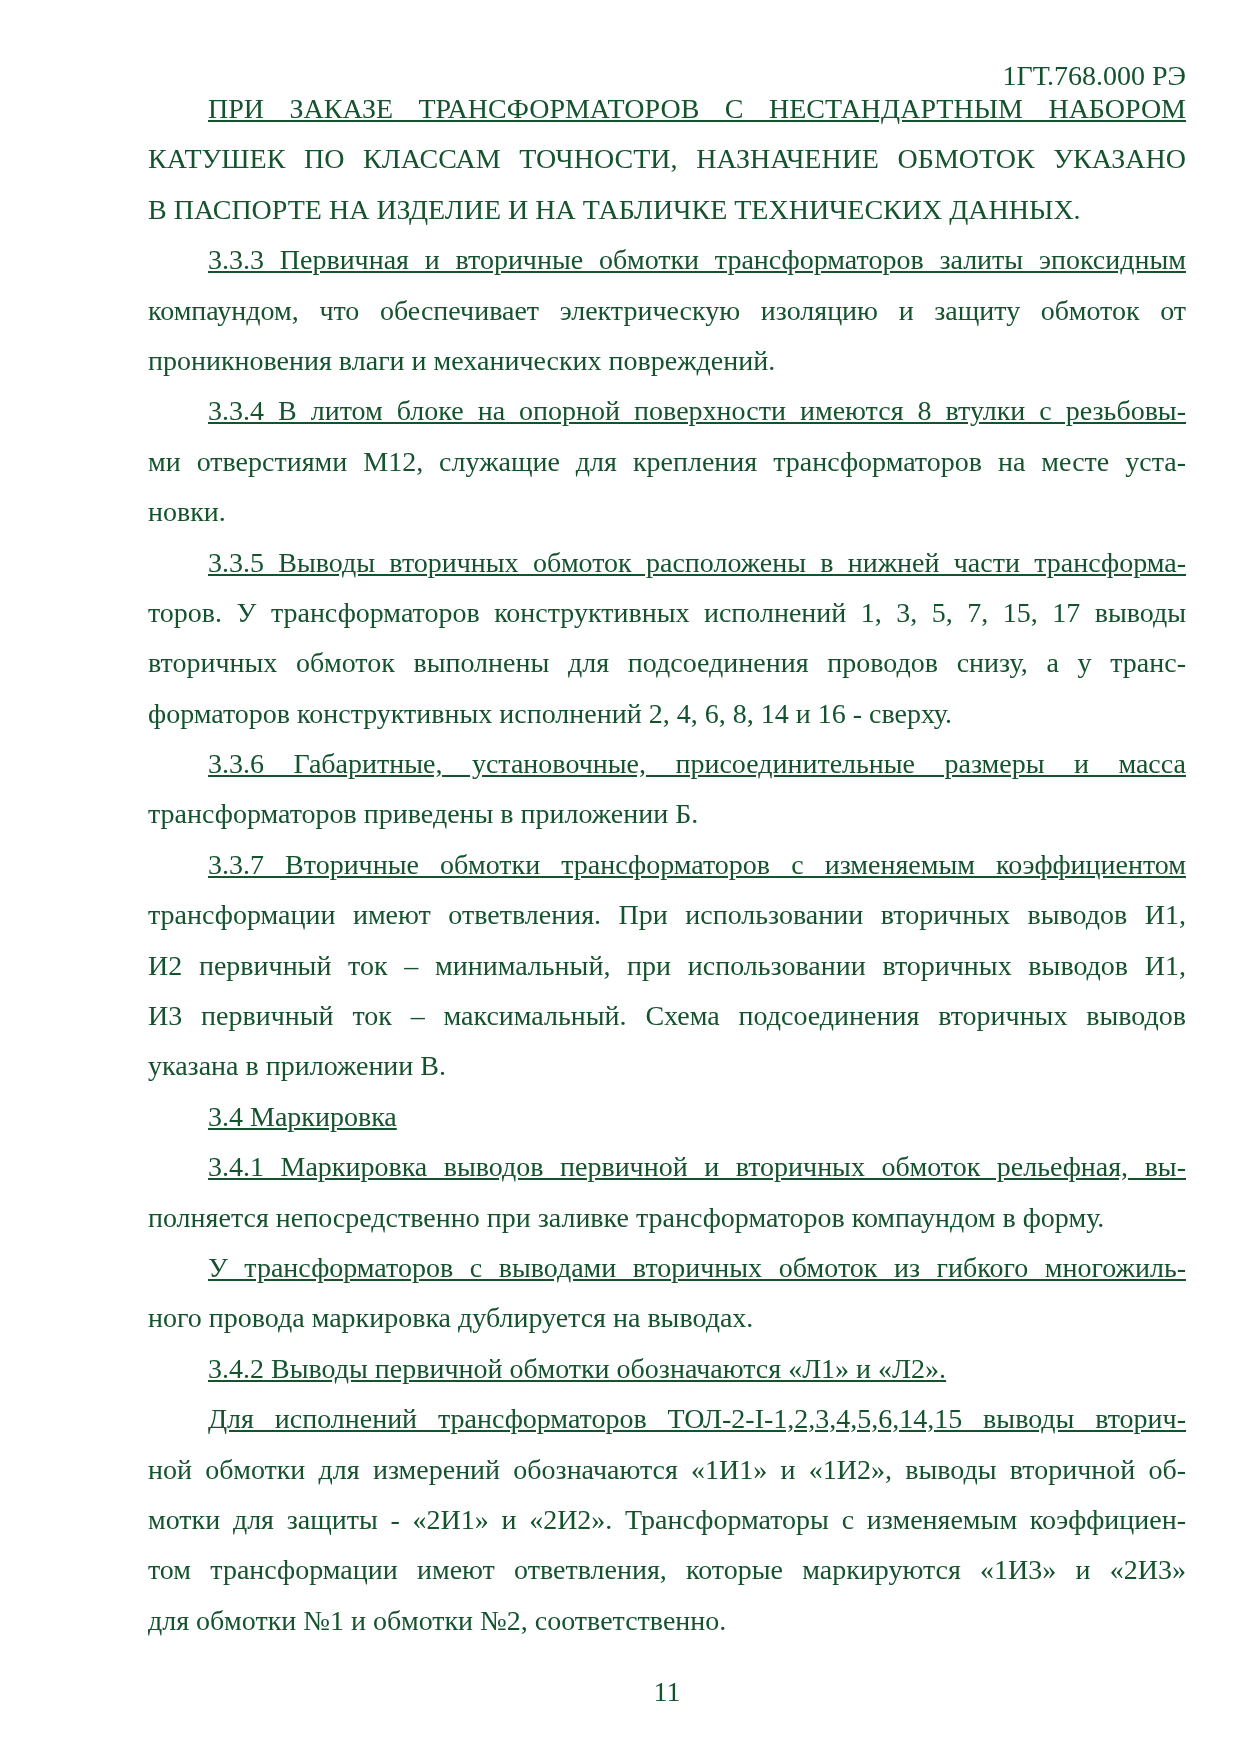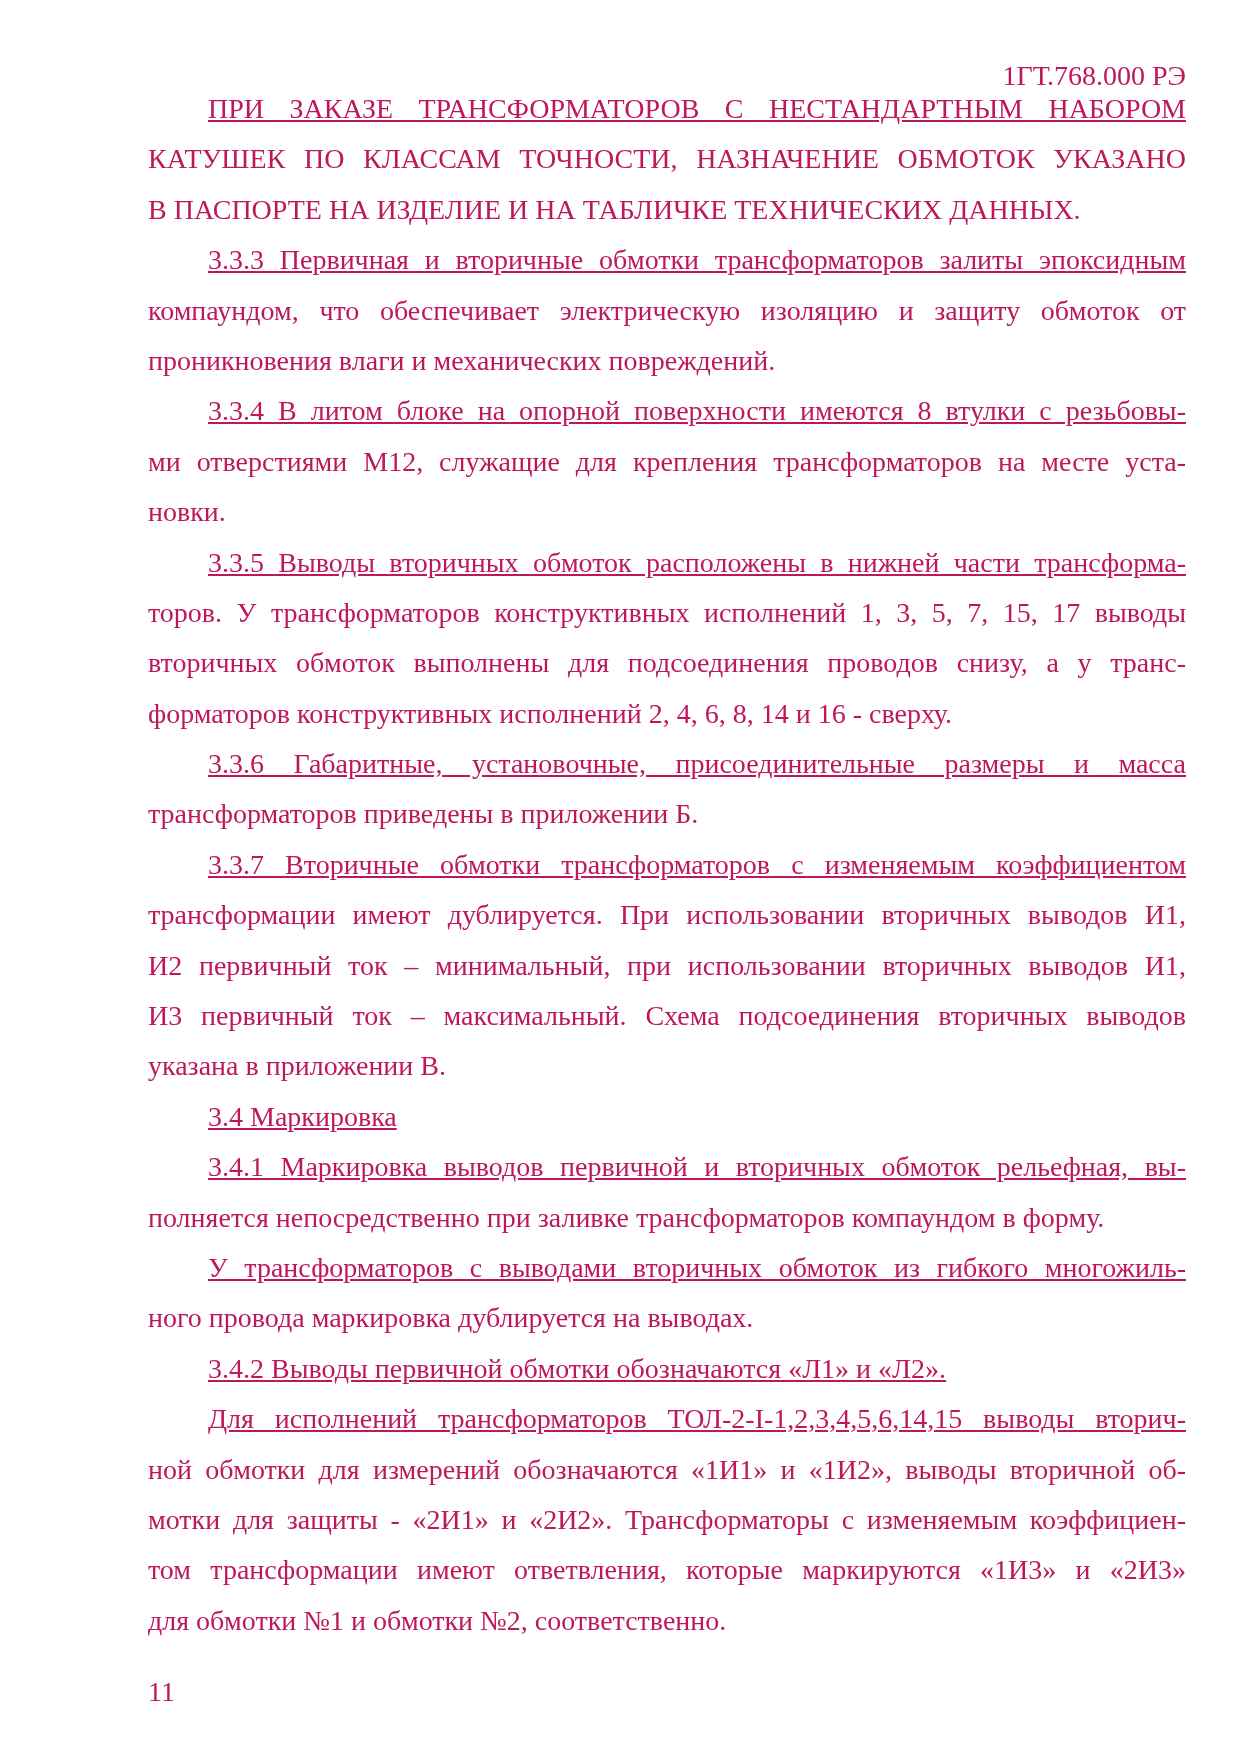--- a/index.html
+++ b/index.html
@@ -1,21 +1,21 @@
 <!DOCTYPE html>
 <html lang="ru"><head>
 <meta charset="utf-8">
 <style>
   html, body { margin: 0; padding: 0; background: #ffffff; }
   #page {
     position: relative;
     width: 1241px;
     height: 1755px;
     background: #ffffff;
-    color: #be185d;
+    color: #14532d;
     font-family: "Liberation Serif", "DejaVu Serif", serif;
     font-size: 28px;
     overflow: hidden;
     border-radius: 11px;
   }
   .doc-code {
     position: absolute;
     top: 61px;
     left: 148px;
     width: 1038px;
@@ -37,21 +37,21 @@
     text-align-last: justify;
   }
   .line.first { text-indent: 60px; text-decoration: underline; }
   .line.last  { text-align: center; text-align-last: left; }
   .page-number {
     position: absolute;
     top: 1676px;
     left: 148px;
     width: 1038px;
     line-height: 32px;
-    text-align: left;
+    text-align: center;
   }
 </style>
 </head>
 <body>
 
 <div id="page">
   <div class="doc-code">1ГТ.768.000 РЭ</div>
 
   <div class="paragraphs">
       <div class="paragraph">
@@ -74,21 +74,21 @@
         <div class="line">торов. У трансформаторов конструктивных исполнений 1, 3, 5, 7, 15, 17 выводы</div>
         <div class="line">вторичных обмоток выполнены для подсоединения проводов снизу, а у транс-</div>
         <div class="line last">форматоров конструктивных исполнений 2, 4, 6, 8, 14 и 16 - сверху.</div>
       </div>
       <div class="paragraph">
         <div class="line first">3.3.6 Габаритные, установочные, присоединительные размеры и масса</div>
         <div class="line last">трансформаторов приведены в приложении Б.</div>
       </div>
       <div class="paragraph">
         <div class="line first">3.3.7 Вторичные обмотки трансформаторов с изменяемым коэффициентом</div>
-        <div class="line">трансформации имеют дублируется. При использовании вторичных выводов И1,</div>
+        <div class="line">трансформации имеют ответвления. При использовании вторичных выводов И1,</div>
         <div class="line">И2 первичный ток – минимальный, при использовании вторичных выводов И1,</div>
         <div class="line">И3 первичный ток – максимальный. Схема подсоединения вторичных выводов</div>
         <div class="line last">указана в приложении В.</div>
       </div>
       <div class="paragraph">
         <div class="line first last">3.4 Маркировка</div>
       </div>
       <div class="paragraph">
         <div class="line first">3.4.1 Маркировка выводов первичной и вторичных обмоток рельефная, вы-</div>
         <div class="line last">полняется непосредственно при заливке трансформаторов компаундом в форму.</div>

